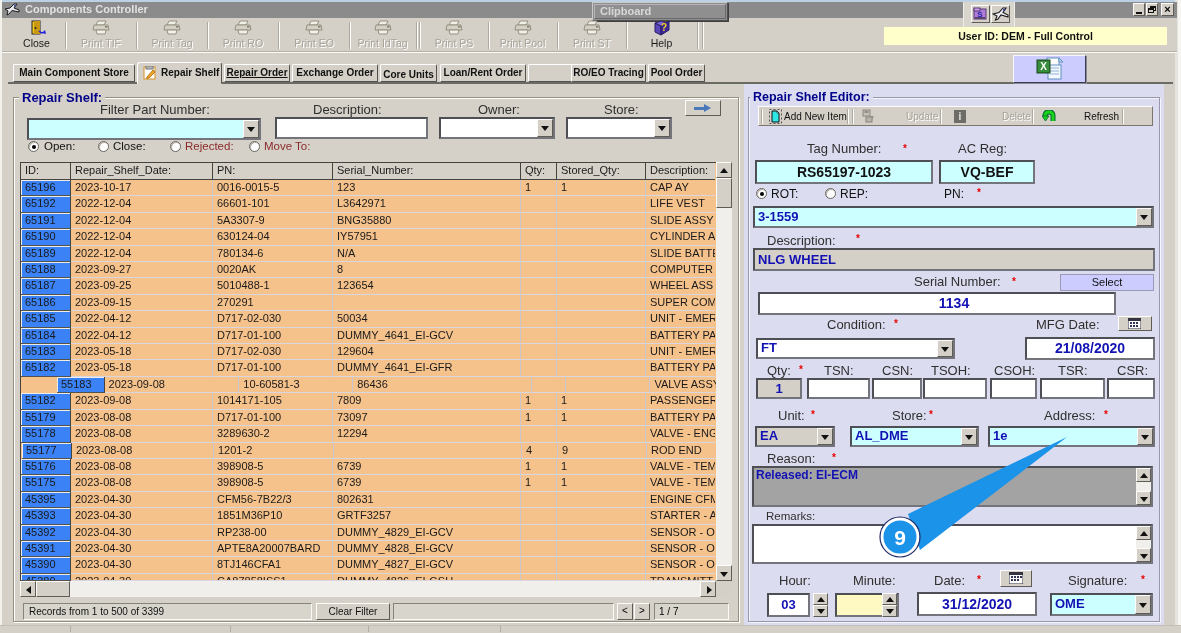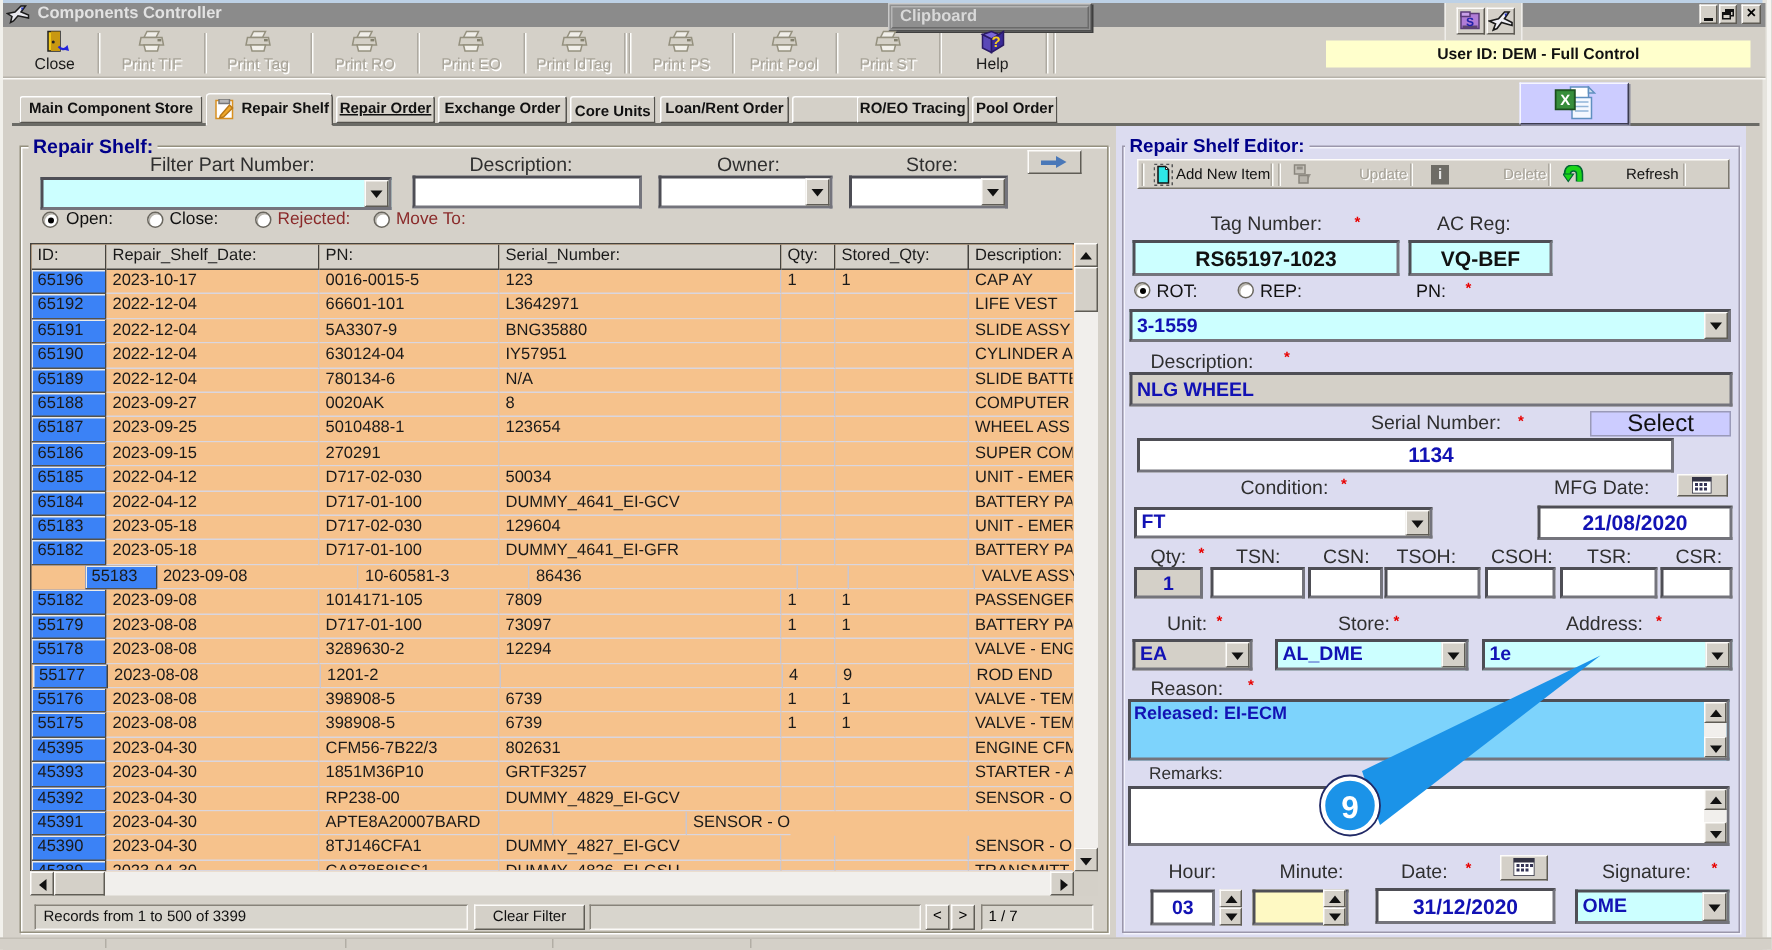--- a/index.html
+++ b/index.html
@@ -499,20 +499,21 @@
       <div class="dc c2">RP238-00</div>
       <div class="dc c3">DUMMY_4829_EI-GCV</div>
       <div class="dc c4"></div>
       <div class="dc c5"></div>
       <div class="dc c6">SENSOR - O</div>
     </div>
     <div class="gr" style="height:16.42px;">
       <div class="idc">45391</div>
       <div class="dc c1">2023-04-30</div>
       <div class="dc c2">APTE8A20007BARD</div>
+      <div class="dc c3">DUMMY_4828_EI-GCV</div>
       <div class="dc c4"></div>
       <div class="dc c5"></div>
       <div class="dc c6">SENSOR - O</div>
     </div>
     <div class="gr" style="height:16.42px;align-items:flex-end;">
       <div class="idc">45390</div>
       <div class="dc c1">2023-04-30</div>
       <div class="dc c2">8TJ146CFA1</div>
       <div class="dc c3">DUMMY_4827_EI-GCV</div>
       <div class="dc c4"></div>
@@ -614,21 +615,21 @@
       <div class="ddarr"></div>
     </div>
 </div>
 
 <div class="fldlbl" style="left:767px;top:233px;">Description:</div>
 <div class="abs star" style="left:856px;top:233px;">*</div>
 <div class="abs sunken navyval" style="left:753px;top:248px;width:402px;height:23px;background:#d4d0c8;font-size:13px;line-height:19px;padding-left:3px;">NLG WHEEL</div>
 
 <div class="fldlbl" style="left:914px;top:274px;">Serial Number:</div>
 <div class="abs star" style="left:1012px;top:276px;">*</div>
-<div class="abs lav" style="left:1060px;top:274px;width:94px;height:17px;border:1px solid #9a9ab8;text-align:center;font-size:16px;line-height:15px;color:#111;">Select</div>
+<div class="abs lav" style="left:1060px;top:274px;width:94px;height:17px;border:1px solid #9a9ab8;text-align:center;font-size:11px;line-height:15px;color:#111;">Select</div>
 <div class="abs sunken navyval" style="left:758px;top:292px;width:358px;height:23px;background:#fff;text-align:center;font-size:14px;line-height:19px;text-indent:34px;">1134</div>
 
 <div class="fldlbl" style="left:827px;top:317px;">Condition:</div>
 <div class="abs star" style="left:894px;top:318px;">*</div>
 <div class="fldlbl" style="left:1036px;top:317px;">MFG Date:</div>
 <div class="abs raised" style="left:1118px;top:316px;width:34px;height:15px;">
   <svg width="13" height="11" viewBox="0 0 13 11" style="position:absolute;left:9px;top:1px;">
       <rect x="0" y="0" width="13" height="11" fill="#fff" stroke="#223"></rect>
       <rect x="0" y="0" width="13" height="3" fill="#334"></rect>
       <g fill="#335">
@@ -686,21 +687,21 @@
 </div>
 <div class="abs sunken cyan" style="left:988px;top:426px;width:167px;height:21px;">
   <div class="navyval" style="position:absolute;left:3px;top:0px;font-size:13px;">1e</div>
   <div class="ddbtn" style="height:17px;">
       <div class="ddarr"></div>
     </div>
 </div>
 
 <div class="fldlbl" style="left:767px;top:451px;">Reason:</div>
 <div class="abs star" style="left:832px;top:452px;">*</div>
-<div class="abs sunken" style="left:752px;top:466px;width:401px;height:41px;background:#7dd3fc;">
+<div class="abs sunken" style="left:752px;top:466px;width:401px;height:41px;background:#a3a3a3;">
   <div class="navyval" style="position:absolute;left:2px;top:0px;font-size:12px;">Released: EI-ECM</div>
   <div style="position:absolute;right:0;top:0;width:15px;height:100%;background:#f1efec;">
     <div class="raised abs" style="left:0;top:0;width:15px;height:14px;">
         <div class="uparr" style="position:absolute;left:3px;top:4px;"></div>
       </div>
     <div class="raised abs" style="left:0;bottom:0;width:15px;height:14px;">
         <div class="dnarr" style="position:absolute;left:3px;top:5px;"></div>
       </div>
   </div>
 </div>

